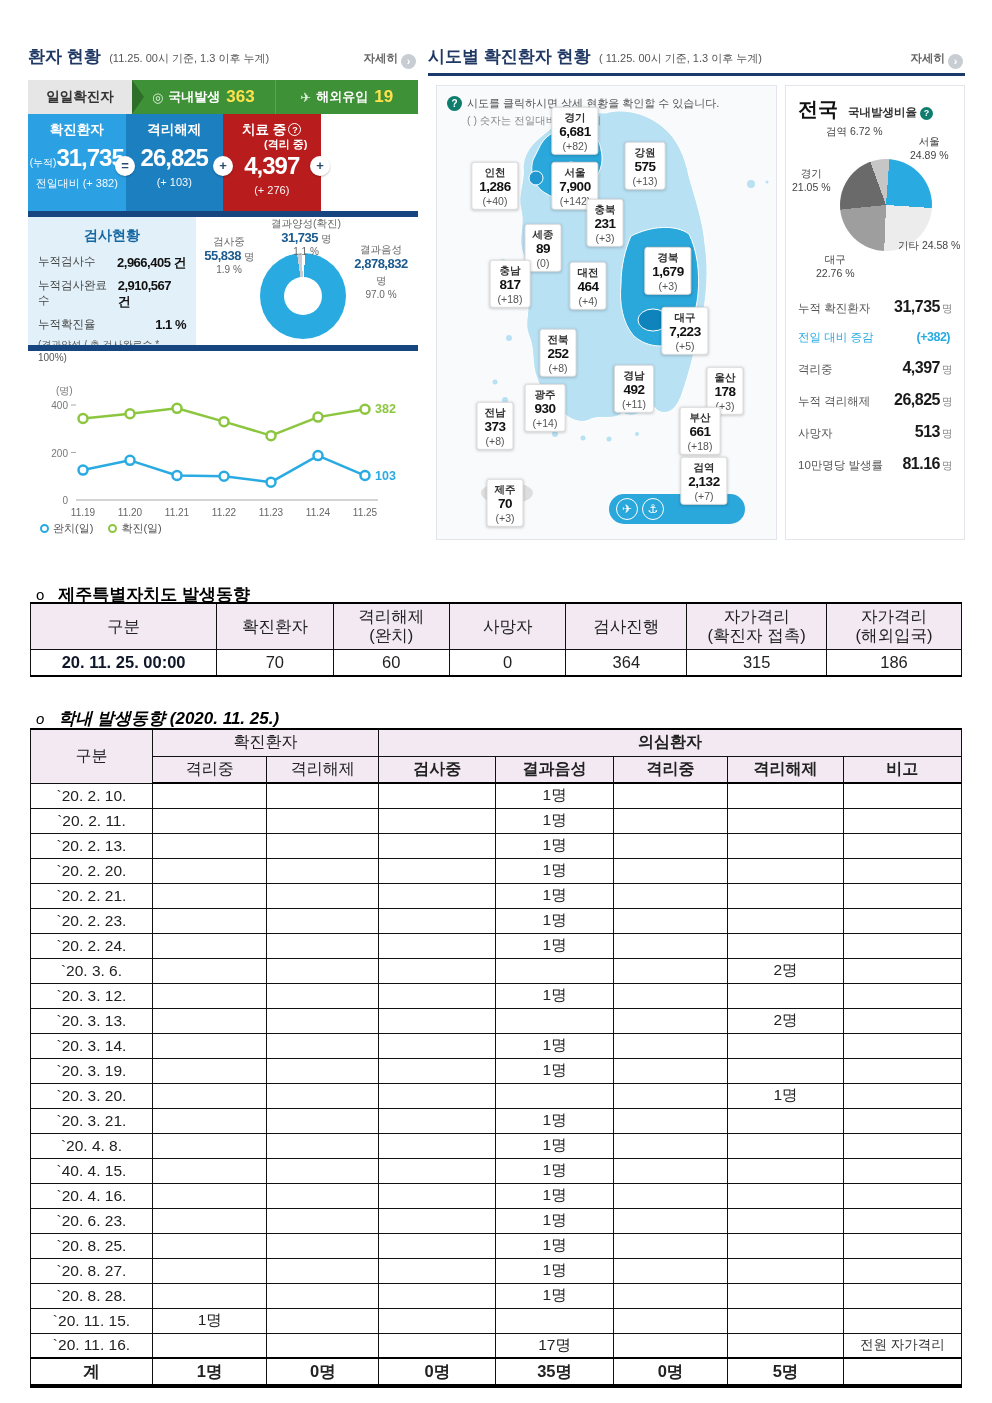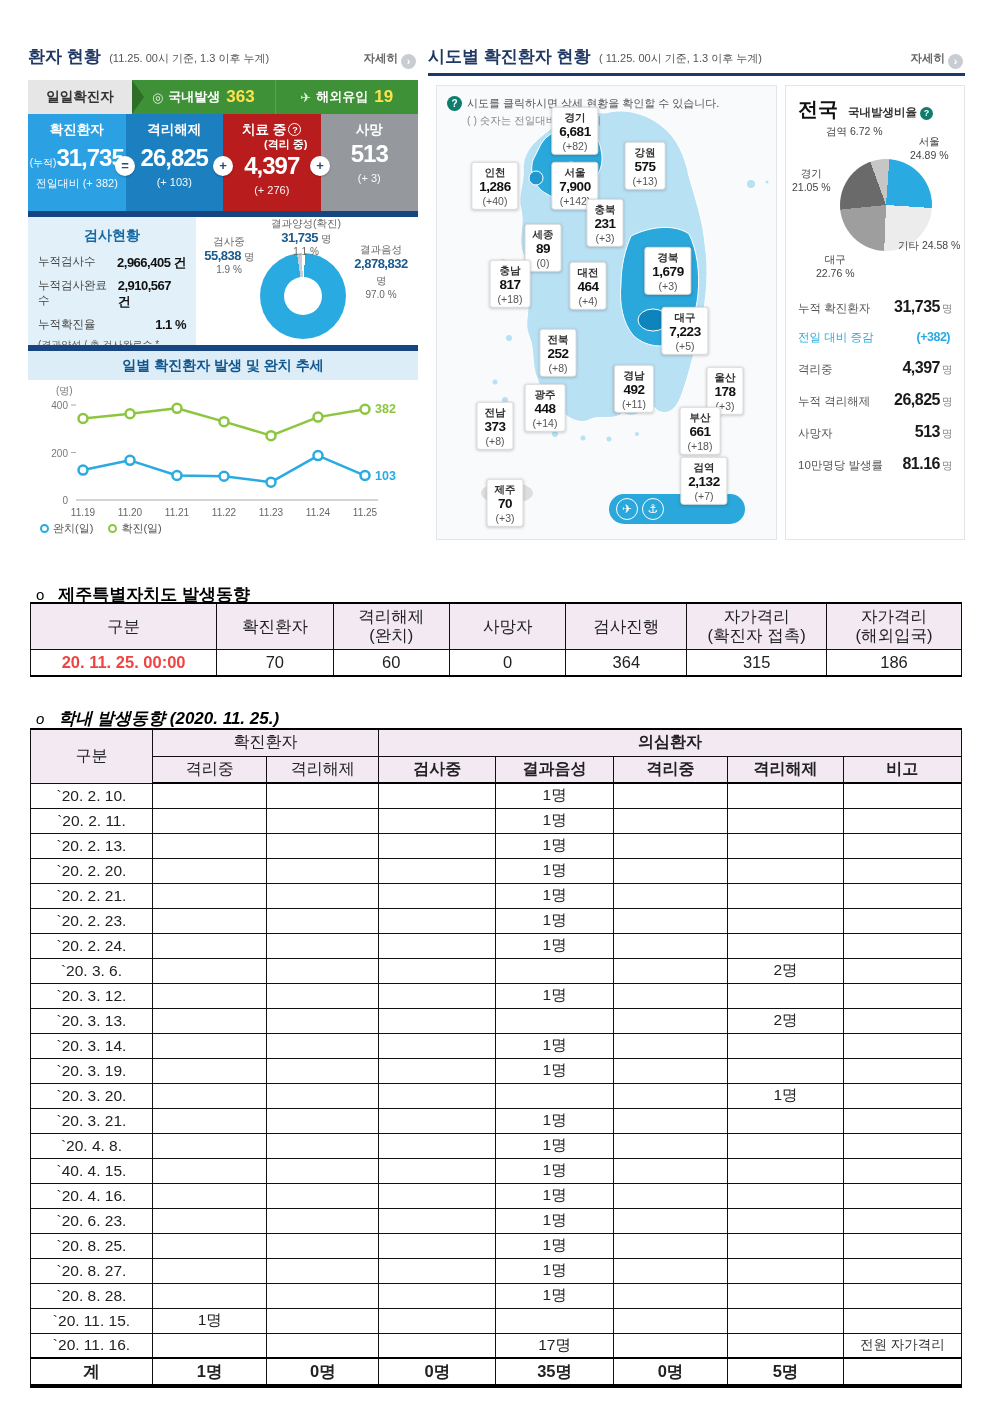--- a/index.html
+++ b/index.html
@@ -130,21 +130,21 @@
   .sec-heading .bullet { font-weight:normal; font-size:15px; margin-right:14px; }
   .sh1 { top:583px; } .sh2 { top:707px;font-style:italic; }
 
   table { border-collapse:collapse; table-layout:fixed; }
   .jeju-table { position:absolute; left:30px; top:602px; width:932px;
                 border-top:2px solid #000; border-bottom:2px solid #000; }
   .jeju-table th, .jeju-table td { border:1px solid #111; text-align:center; }
   .jeju-table th { background:#f3e9f3; font-weight:normal; font-size:16.5px; height:46px;
                    line-height:1.15; white-space:pre-line; }
   .jeju-table td { font-size:16.5px; height:27px; }
-  .jeju-table tbody td:first-child { color:#ef4444; font-weight:bold;margin-top:20px; }
+  .jeju-table tbody td:first-child { color:#0f172a; font-weight:bold;margin-top:20px; }
 
   .school-table { position:absolute; left:30px; top:728px; width:932px;
                   border-top:2px solid #000; border-bottom:4px solid #000; }
   .school-table th, .school-table td { border:1px solid #111; text-align:center; }
   .school-table thead th { background:#f3e9f3; font-size:16px; height:27px; font-weight:normal; }
   .school-table thead th.bold { font-weight:bold; }
   .school-table thead tr:last-child th { border-bottom:2px solid #000; }
   .school-table tbody td { font-size:15.5px; height:25px; }
   .school-table tbody td:last-child { font-size:13.5px; color:#333; }
   .school-table tfoot td { font-size:16.5px; font-weight:bold; height:28px; border-top:2px solid #000; }
@@ -189,25 +189,20 @@
       <div class="sbox c2">
         <div class="lab">격리해제</div>
         <div class="val">26,825</div>
         <div class="sub">(+ 103)</div>
       </div>
       <div class="sbox c3">
         <div class="lab"><span>치료 중</span><span class="qmark">?</span></div>
         <div class="lab2">(격리 중)</div>
         <div class="val">4,397</div>
         <div class="sub">(+ 276)</div>
-      </div>
-      <div class="sbox c4">
-        <div class="lab">사망</div>
-        <div class="val">513</div>
-        <div class="sub">(+ 3)</div>
       </div>
       <div class="op op1">=</div>
       <div class="op op2">+</div>
       <div class="op op3">+</div>
     </div>
 
     <div class="navy-bar nb1"></div>
 
     <div class="test-section">
       <div class="test-box">
@@ -243,21 +238,20 @@
         <div class="dlab dl-neg">
           <div class="n">결과음성</div>
           <div class="v">2,878,832</div>
           <div class="v"><small>명</small></div>
           <div class="p">97.0 %</div>
         </div>
       </div>
     </div>
 
     <div class="navy-bar nb2"></div>
-    <div class="chart-title">일별 확진환자 발생 및 완치 추세</div>
 
     <div class="chart-area">
       <svg id="line-chart" width="390" height="140" viewBox="0 0 390 140">
           <line x1="48" y1="120" x2="350" y2="120" stroke="#aaa" stroke-width="1"></line>
           <text x="40" y="124" text-anchor="end" font-size="10" fill="#777">0</text>
           <line x1="43" y1="72.5" x2="48" y2="72.5" stroke="#aaa"></line>
           <text x="40" y="76.5" text-anchor="end" font-size="10" fill="#777">200</text>
           <line x1="43" y1="25" x2="48" y2="25" stroke="#aaa"></line>
           <text x="40" y="29" text-anchor="end" font-size="10" fill="#777">400</text>
           <text x="28" y="14" font-size="10" fill="#777">(명)</text>
@@ -399,21 +393,21 @@
             <div class="r-value">492</div>
             <div class="r-delta">(+11)</div>
           </div>
           <div class="region-label" style="left: 288px; top: 305px;">
             <div class="r-name">울산</div>
             <div class="r-value">178</div>
             <div class="r-delta">(+3)</div>
           </div>
           <div class="region-label" style="left: 108px; top: 322px;">
             <div class="r-name">광주</div>
-            <div class="r-value">448</div>
+            <div class="r-value">930</div>
             <div class="r-delta">(+14)</div>
           </div>
           <div class="region-label" style="left: 58px; top: 340px;">
             <div class="r-name">전남</div>
             <div class="r-value">373</div>
             <div class="r-delta">(+8)</div>
           </div>
           <div class="region-label" style="left: 263px; top: 345px;">
             <div class="r-name">부산</div>
             <div class="r-value">661</div>

